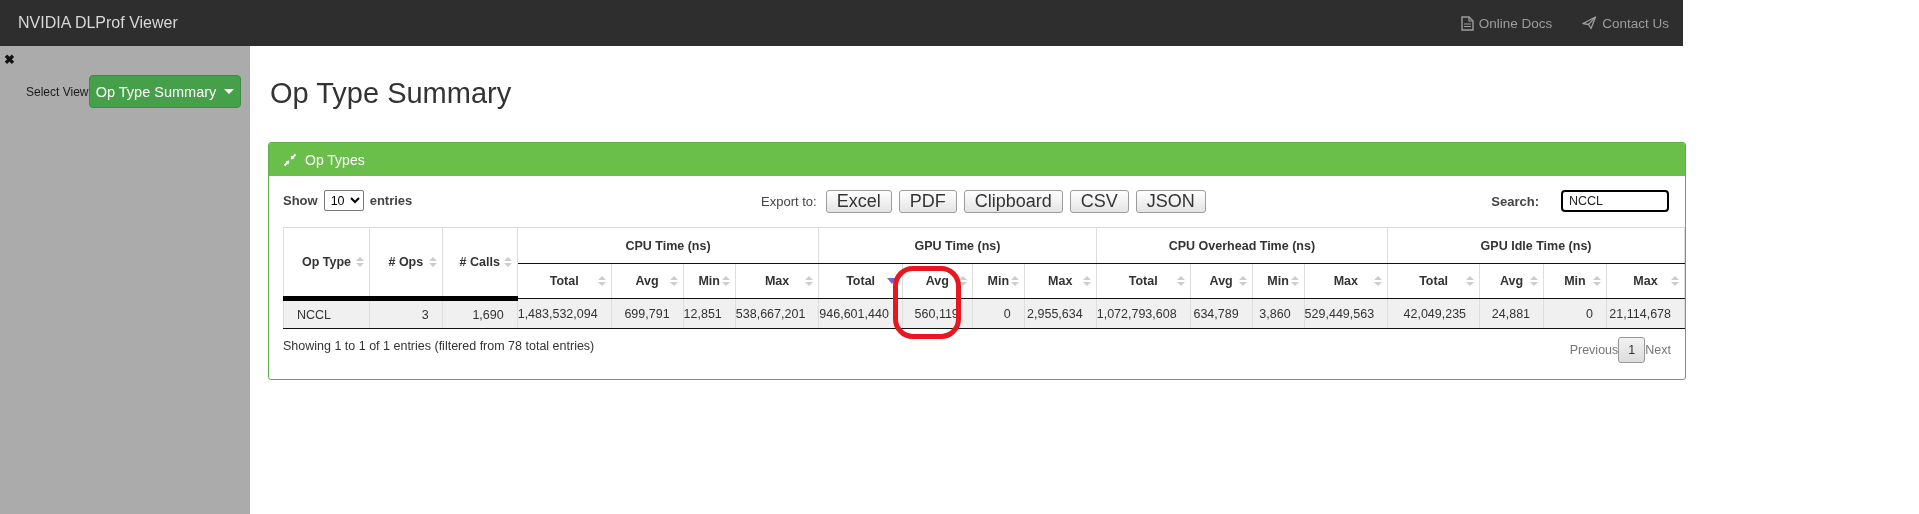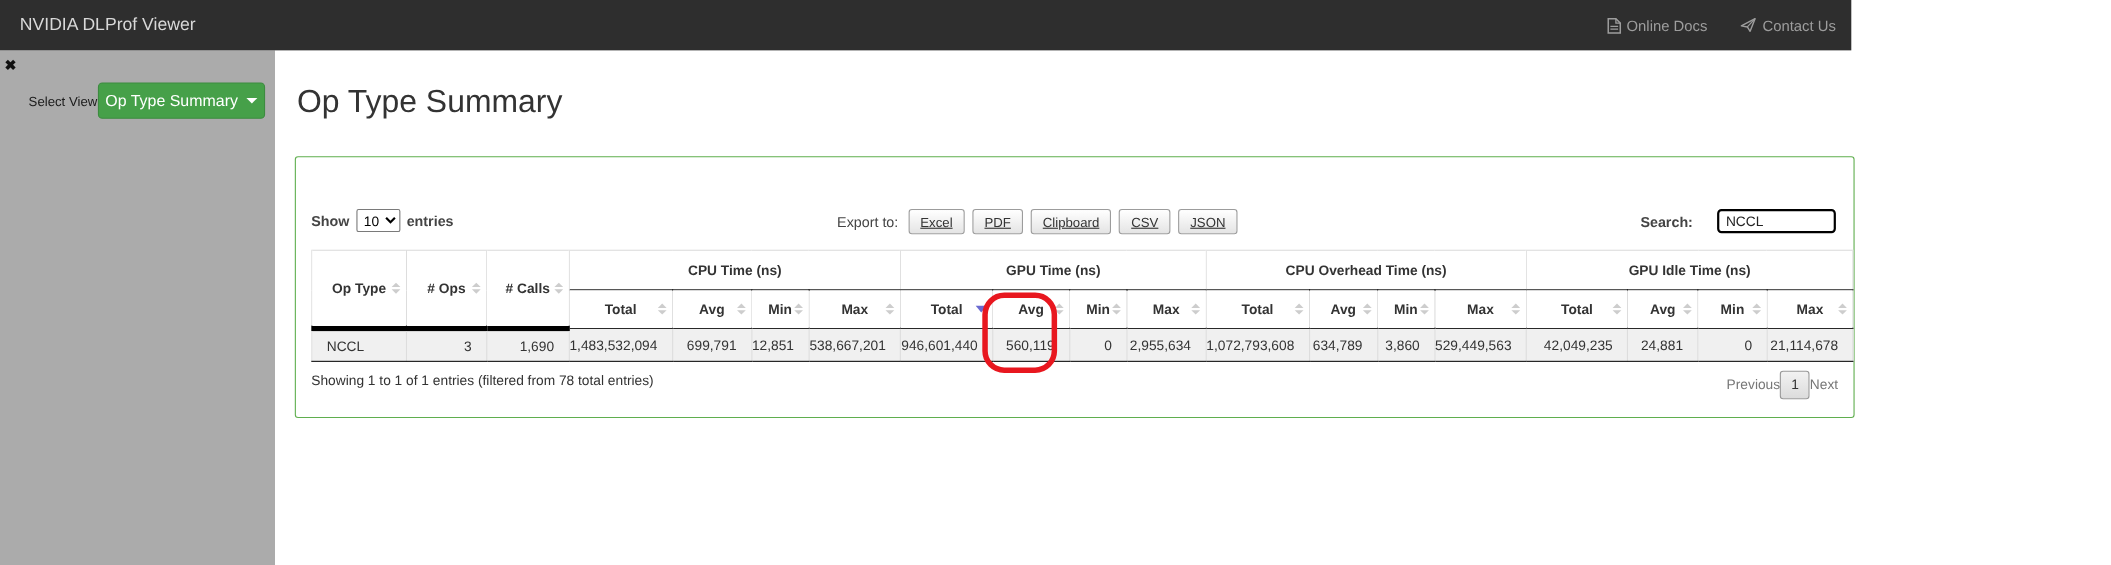--- a/index.html
+++ b/index.html
@@ -43,24 +43,24 @@
   .panel-header svg { display:block; }
 
   
   .controls { position:absolute; left:14px; right:14px; top:47px; height:24px; }
   .show-group { position:absolute; left:0; top:0; display:flex; align-items:center; gap:6px;
                 font-size:13px; font-weight:bold; color:#444; }
   .show-group select { height:21px; font-size:12.5px; border:1px solid #7a7a7a; border-radius:2px;
                        background:#fff; padding:0 2px; font-family:"Liberation Sans", sans-serif; }
   .export-group { position:absolute; left:478px; top:0; display:flex; align-items:center; gap:7px; }
   .export-label { font-size:13px; color:#444; margin-right:2px; }
-  .export-btn { height:23px; padding:0 10px; font-size:12px; color:#333;
+  .export-btn { height:23px; padding:0 10px; font-size:18px; color:#333;
                 border:1px solid #9c9c9c; border-radius:3px; cursor:pointer;
                 background:linear-gradient(#ffffff,#e4e4e4);
-                font-family:"Liberation Sans", sans-serif;text-decoration:underline; }
+                font-family:"Liberation Sans", sans-serif; }
   .search-group { position:absolute; right:2px; top:0; display:flex; align-items:center; gap:22px; }
   .search-label { font-size:13px; font-weight:bold; color:#444; }
   .search-input { width:108px; height:22px; border:2px solid #000; border-radius:4px;
                   padding:0 6px; font-size:12.5px; color:#222;
                   font-family:"Liberation Sans", sans-serif; outline:none; }
 
   
   table.optable { position:absolute; left:14px; top:84px; border-collapse:collapse;
                   border:1px solid #ddd; border-bottom:none; table-layout:fixed; }
   .optable th, .optable td { border-left:1px solid #ddd; border-right:1px solid #ddd;
@@ -132,20 +132,30 @@
       <span>Op Type Summary</span>
       <span class="caret"></span>
     </button>
   </div>
 </div>
 
 <div class="main">
   <h1 class="page-title">Op Type Summary</h1>
 
   <div class="panel">
+    <div class="panel-header">
+      <span>
+        <svg width="14" height="14" viewBox="0 0 14 14">
+            <path d="M12.5 1.5 8 6M1.5 12.5 6 8" stroke="#fff" stroke-width="1.8"></path>
+            <path d="M8 2.6V6h3.4z" fill="#fff"></path>
+            <path d="M6 11.4V8H2.6z" fill="#fff"></path>
+          </svg>
+      </span>
+      <span>Op Types</span>
+    </div>
 
     <div class="controls">
       <div class="show-group">
         <span>Show</span>
         <select>
           <option selected="">10</option>
         </select>
         <span>entries</span>
       </div>
 

